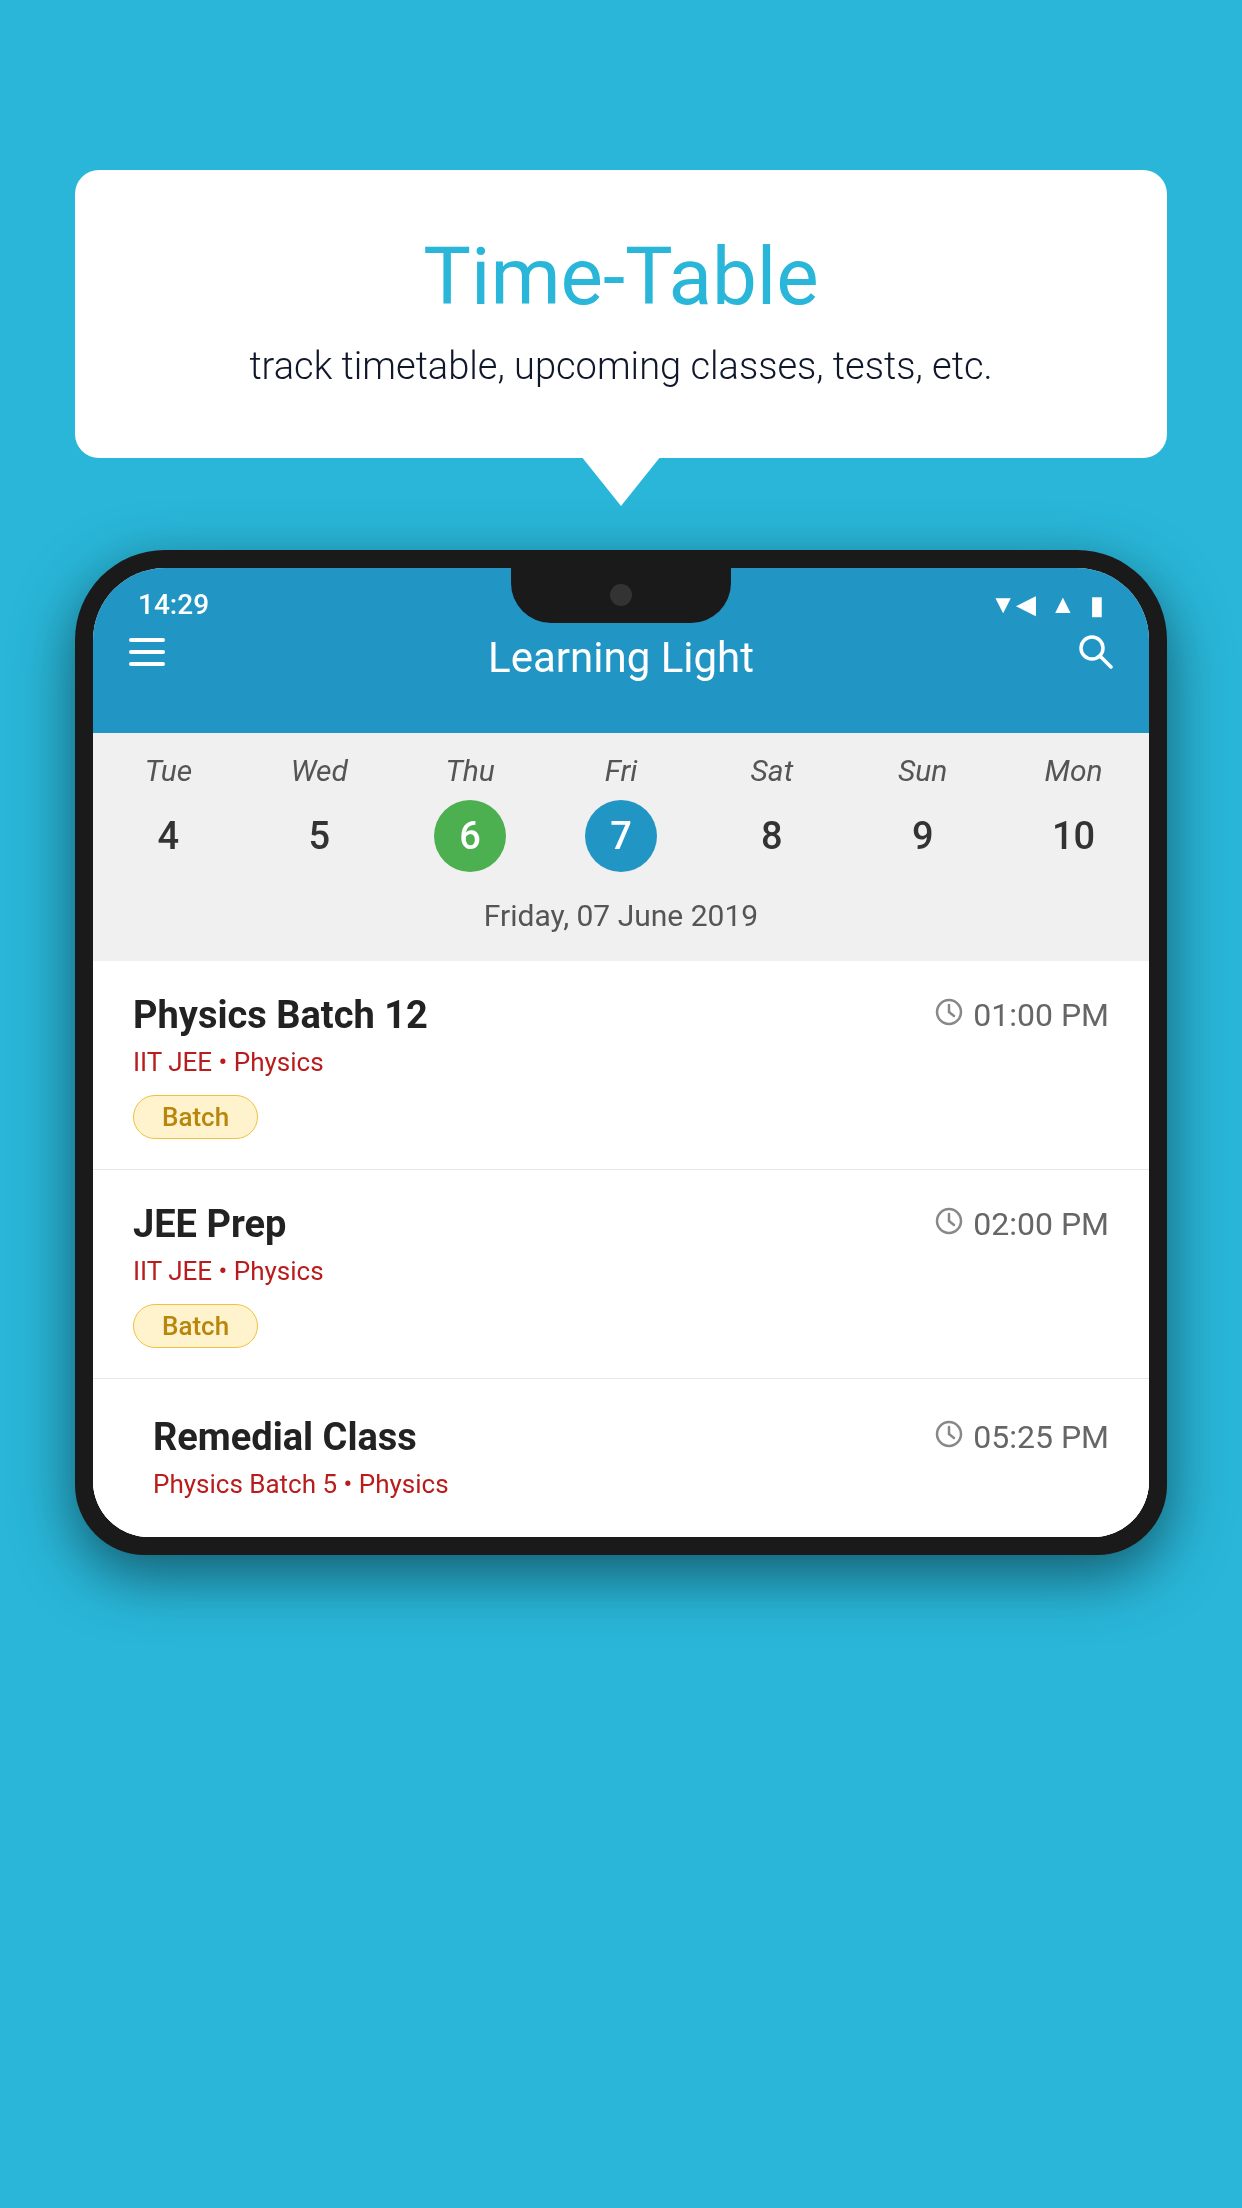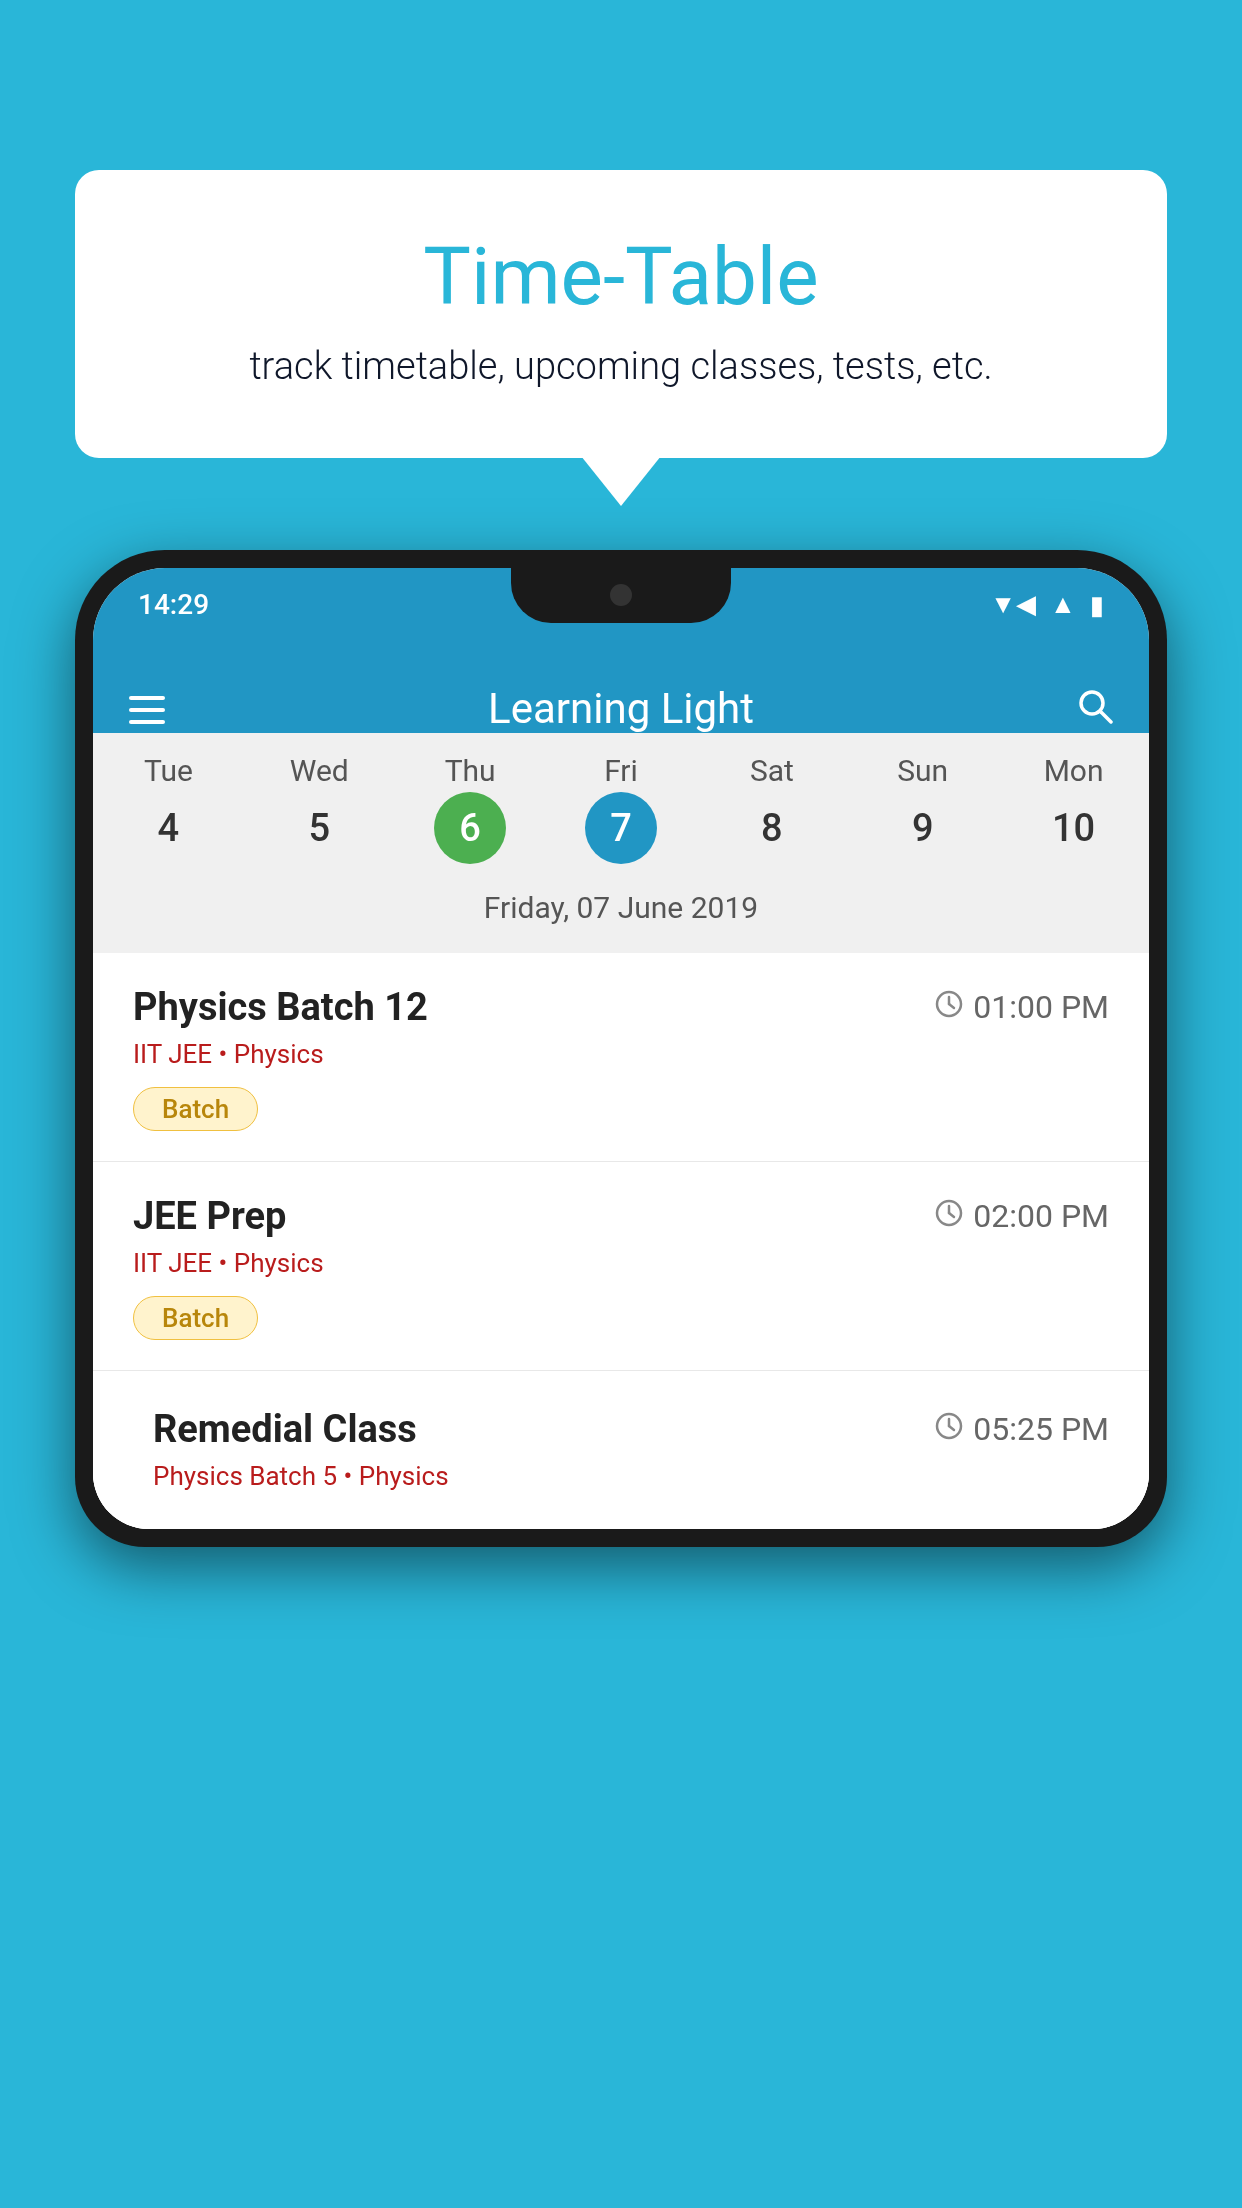--- a/index.html
+++ b/index.html
@@ -124,21 +124,21 @@
       display: flex;
       align-items: center;
       gap: 14px;
     }
 
     
     .app-bar {
       background: #2196C4;
       height: 100px;
       display: flex;
-      align-items: flex-end;
+      align-items: flex-start;
       padding: 0 36px;
       gap: 30px;
     }
 
     .hamburger-icon {
       color: white;
       font-size: 36px;
       cursor: pointer;
     }
 
@@ -159,21 +159,22 @@
     
     .calendar-strip {
       background: #f0f0f0;
       padding: 20px 0 10px 0;
     }
 
     .day-headers {
       display: grid;
       grid-template-columns: repeat(7, 1fr);
       text-align: center;
-      margin-bottom: 4px;
+      margin-bottom: 12px;
+      font-style: italic;
     }
 
     .day-header {
       font-size: 30px;
       color: #555;
       font-weight: 400;
     }
 
     .day-numbers {
       display: grid;

